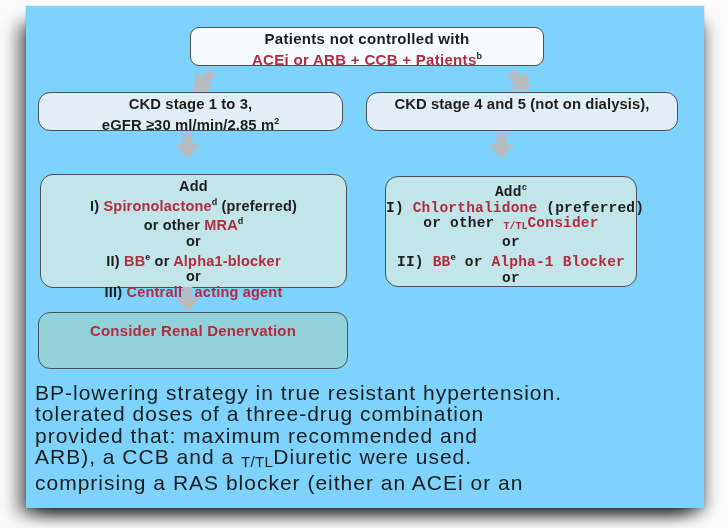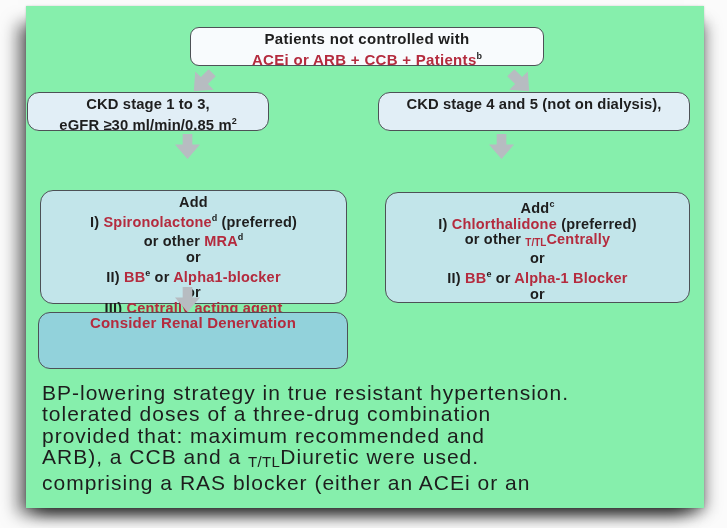--- a/index.html
+++ b/index.html
@@ -6,21 +6,21 @@
     --red:#b42b3e; --black:#1e1e1e; --arrow:#b7bcc1; --box-border:#4d5156;
     --top-box-bg:#f8fbfd; --ckd-box-bg:#e1eef6; --add-box-bg:#c2e5ea; --renal-box-bg:#92d2db;
   }
   *{box-sizing:border-box;}
   html,body{margin:0;padding:0;}
   body{
     width:727px;height:528px;position:relative;overflow:hidden;
     background:#fbfbfb;font-family:"Liberation Sans",sans-serif;
   }
   .card{
-    position:absolute;left:26px;top:6px;width:678px;height:502px;background:#86efac;
+    position:absolute;left:26px;top:6px;width:678px;height:502px;background:#7dd3fc;
     box-shadow:-14px 12px 16px -6px rgba(0,0,0,0.55),
                0 12px 14px -6px rgba(0,0,0,0.50),
                10px 10px 14px -7px rgba(0,0,0,0.35),
                0 0 2px rgba(0,0,0,0.18);
   }
   .box{position:absolute;text-align:center;border:1.6px solid var(--box-border);}
   .bln{white-space:nowrap;}
   .red{color:var(--red);}
   .blk{color:var(--black);}
   sup.note{font-size:9px;letter-spacing:0;}
@@ -31,48 +31,48 @@
     background:var(--top-box-bg);padding-top:3px;
     font-size:15px;font-weight:700;letter-spacing:0.3px;
   }
   .top-box .bln{line-height:16.5px;}
 
   .ckd-box{
     top:86px;height:39px;border-radius:12px;background:var(--ckd-box-bg);
     padding-top:3px;font-size:14.8px;font-weight:700;letter-spacing:0.1px;
   }
   .ckd-box .bln{line-height:16.5px;}
-  .ckd-l{left:1px;width:242px;}
-  .ckd-r{left:352px;width:312px;}
+  .ckd-l{left:12px;width:305px;}
+  .ckd-r{left:340px;width:312px;}
 
   .add-box{
     border-radius:13px;background:var(--add-box-bg);
-    font-size:14.5px;font-weight:700;letter-spacing:0.2px;padding-top:4px;margin-top:16px;
+    font-size:14.5px;font-weight:700;letter-spacing:0.2px;padding-top:4px;
   }
   .add-box .bln{line-height:15.8px;}
   .add-l{left:14px;top:168px;width:307px;height:114px;}
-  .add-r{left:359px;top:170px;width:305px;height:111px;}
+  .add-r{left:359px;top:170px;width:252px;height:111px;font-family:Liberation Mono, monospace;}
 
   .renal-box{
     left:12px;top:306px;width:310px;height:57px;border-radius:12px;
-    background:var(--renal-box-bg);padding-top:0;
+    background:var(--renal-box-bg);padding-top:8px;
     font-size:15px;font-weight:700;letter-spacing:0.2px;
   }
   .renal-box .bln{line-height:19px;}
 
   .arrow{position:absolute;color:var(--arrow);}
   .arrow svg{display:block;width:100%;height:100%;}
   .diag-l{left:160px;top:62px;width:34px;height:28px;transform:rotate(45deg);}
   .diag-r{left:477px;top:62px;width:34px;height:28px;transform:rotate(-45deg);}
   .down-1l{left:146px;top:127px;width:31px;height:27px;}
   .down-1r{left:460px;top:127px;width:31px;height:27px;}
   .down-2{left:146px;top:280px;width:31px;height:27px;}
 
   .caption{
-    position:absolute;left:16px;top:376px;width:668px;color:#1d1d1d;
+    position:absolute;left:9px;top:376px;width:668px;color:#1d1d1d;
     font-size:21px;letter-spacing:1px;font-weight:400;
   }
   .cap-line{line-height:21.3px;white-space:nowrap;}
   .cap-sub{font-size:15px;vertical-align:-3px;letter-spacing:0.4px;}
 </style>
 </head>
 <body>
 
 <div class="card">
 
@@ -87,21 +87,21 @@
       </svg>
   </div>
   <div class="arrow diag-r">
     <svg viewBox="0 0 32 28">
         <polygon fill="currentColor" points="11,1 21,1 21,12 29,12 16,27 3,12 11,12"></polygon>
       </svg>
   </div>
 
   <div class="box ckd-box ckd-l">
     <div class="bln blk">CKD stage 1 to 3,</div>
-    <div class="bln blk"><span>eGFR ≥30 ml/min/0.85 m</span><sup class="note blk">2</sup></div>
+    <div class="bln blk"><span>eGFR ≥30 ml/min/2.85 m</span><sup class="note blk">2</sup></div>
   </div>
   <div class="box ckd-box ckd-r">
     <div class="bln blk">CKD stage 4 and 5 (not on dialysis),</div>
   </div>
 
   <div class="arrow down-1l">
     <svg viewBox="0 0 32 28">
         <polygon fill="currentColor" points="11,1 21,1 21,12 29,12 16,27 3,12 11,12"></polygon>
       </svg>
   </div>
@@ -117,21 +117,21 @@
     <div class="bln"><span class="blk">or other </span><span class="red">MRA</span><sup class="note blk">d</sup></div>
     <div class="bln blk">or</div>
     <div class="bln"><span class="blk">II) </span><span class="red">BB</span><sup class="note blk">e</sup><span class="blk"> or </span><span class="red">Alpha1-blocker</span></div>
     <div class="bln blk">or</div>
     <div class="bln"><span class="blk">III) </span><span class="red">Centrally acting agent</span></div>
   </div>
 
   <div class="box add-box add-r">
     <div class="bln"><span class="blk">Add</span><sup class="note blk">c</sup></div>
     <div class="bln"><span class="blk">I) </span><span class="red">Chlorthalidone</span><span class="blk"> (preferred)</span></div>
-    <div class="bln"><span class="blk">or other </span><span class="red tsub">T/TL</span><span class="red">Centrally</span></div>
+    <div class="bln"><span class="blk">or other </span><span class="red tsub">T/TL</span><span class="red">Consider</span></div>
     <div class="bln blk">or</div>
     <div class="bln"><span class="blk">II) </span><span class="red">BB</span><sup class="note blk">e</sup><span class="blk"> or </span><span class="red">Alpha-1 Blocker</span></div>
     <div class="bln blk">or</div>
   </div>
 
   <div class="arrow down-2">
     <svg viewBox="0 0 32 28">
         <polygon fill="currentColor" points="11,1 21,1 21,12 29,12 16,27 3,12 11,12"></polygon>
       </svg>
   </div>

